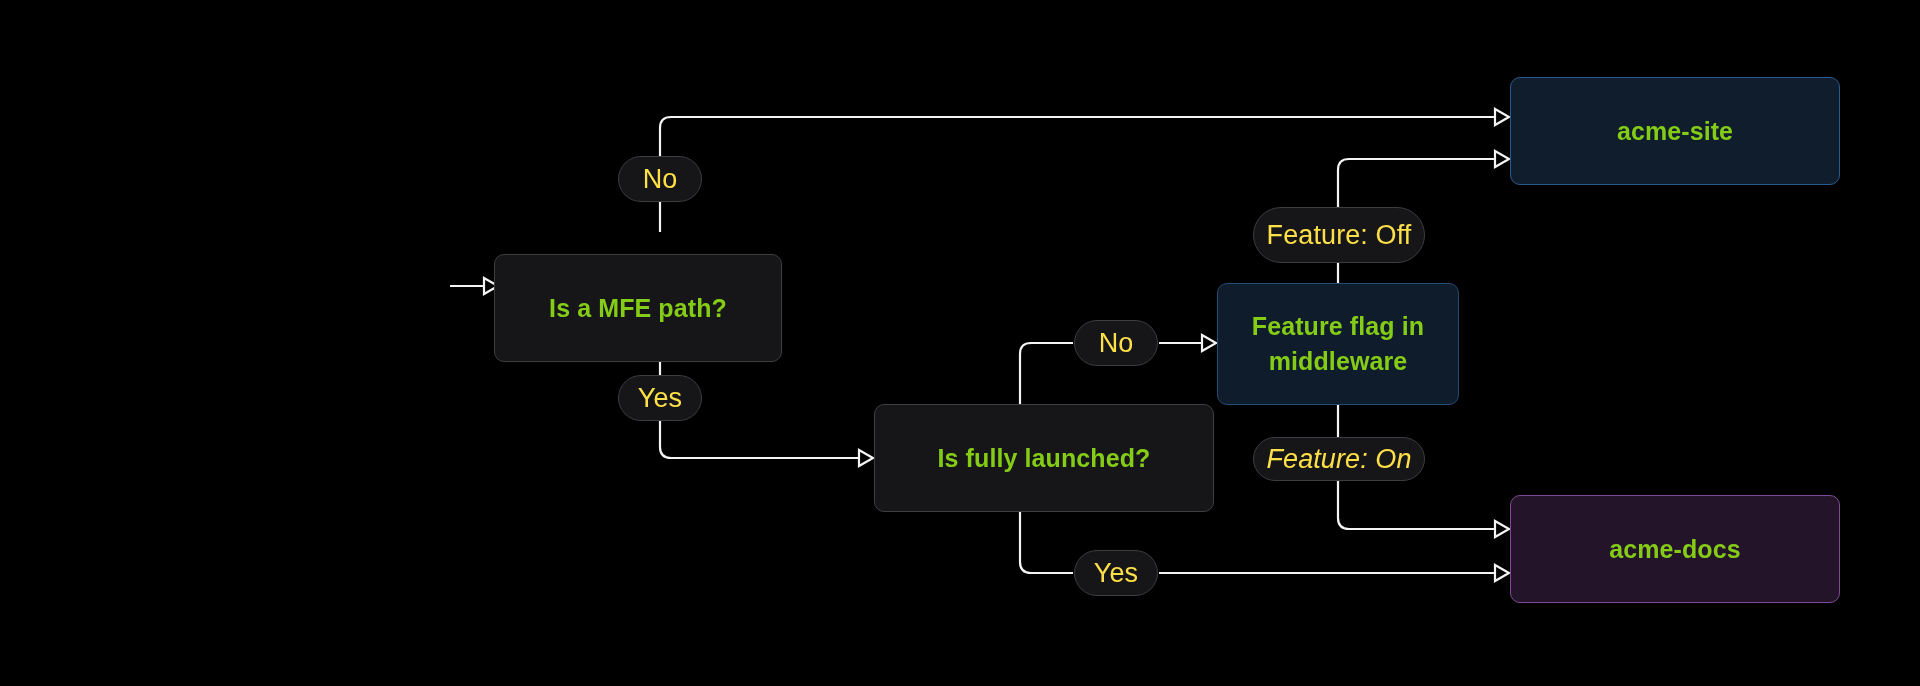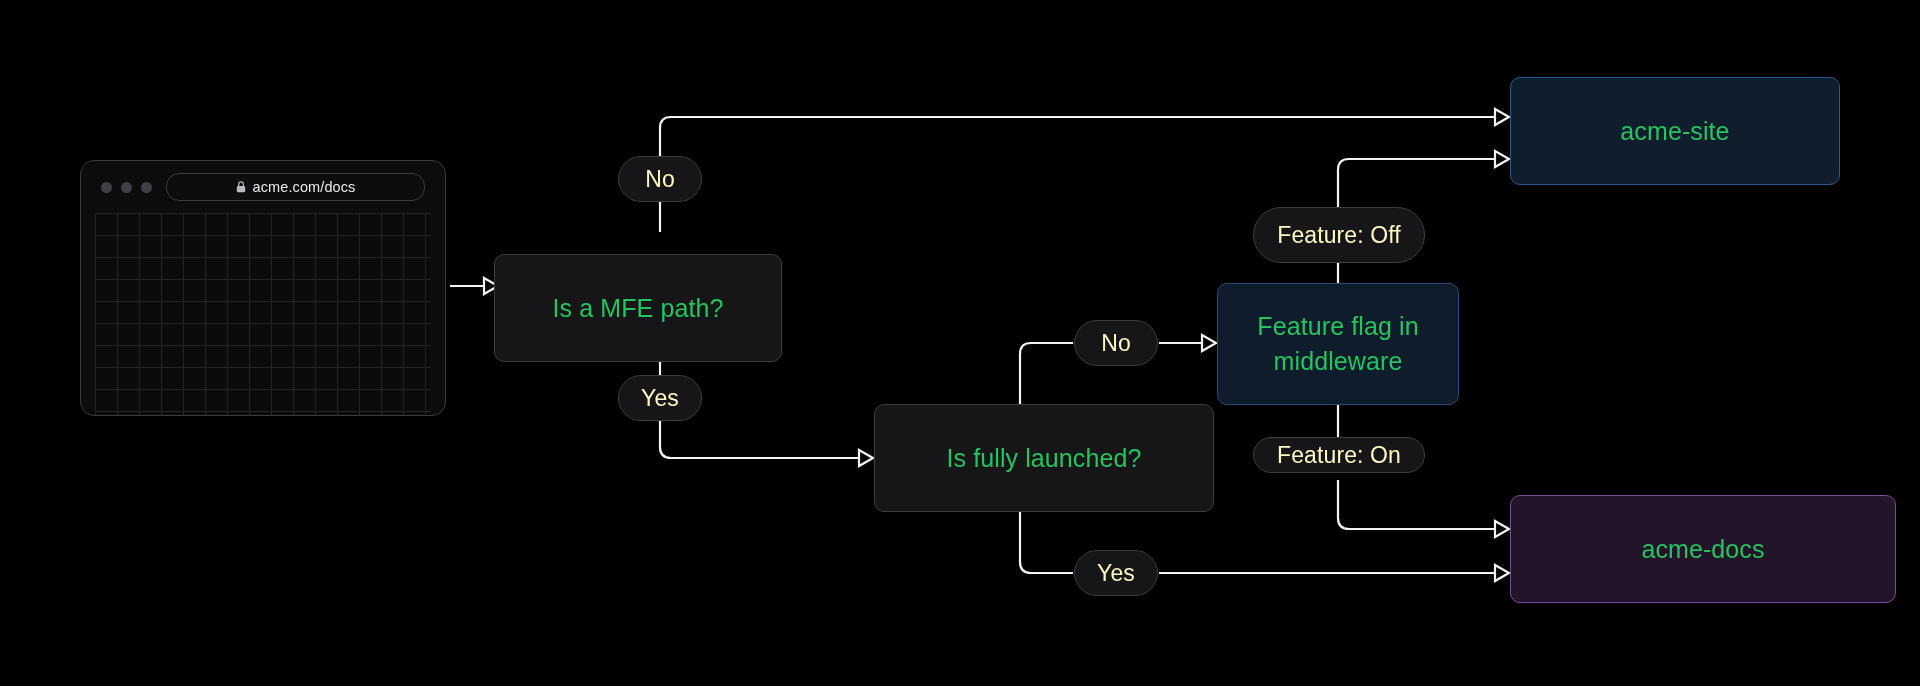--- a/index.html
+++ b/index.html
@@ -113,25 +113,26 @@
 
   
   .node {
     position: absolute;
     box-sizing: border-box;
     display: flex;
     align-items: center;
     justify-content: center;
     text-align: center;
     border-radius: 10px;
-    color: #22c55e;
+    color: #84cc16;
     font-size: 25px;
     line-height: 1.38;
     letter-spacing: .1px;
     padding: 6px 16px;
+    font-weight: bold;
   }
   .node.decision {
     background: #161618;
     border: 1.4px solid #3d3d42;
   }
   .node.terminal-site {
     background: #101d2d;
     border: 1.6px solid #2a5b8f;
   }
   .node.terminal-docs {
@@ -146,22 +147,22 @@
   
   .pill {
     position: absolute;
     box-sizing: border-box;
     display: flex;
     align-items: center;
     justify-content: center;
     background: #161618;
     border: 1.3px solid #3d3d42;
     border-radius: 999px;
-    color: #fef9c3;
-    font-size: 23px;
+    color: #fde047;
+    font-size: 27px;
     letter-spacing: .1px;
     white-space: nowrap;
     padding: 0 14px;
   }
 </style>
 </head>
 <body>
 
 <div id="canvas">
 
@@ -220,56 +221,39 @@
     <g>
       <path d="M 1020 512 L 1020 562 Q 1020 573 1031 573 L 1073 573"></path>
     </g>
 
     <g>
       <path d="M 1159 573 L 1495 573"></path>
       <polygon class="arrowhead" points="1495,565 1509,573 1495,581"></polygon>
     </g>
   </svg>
 
-  <div class="browser">
-    <div class="browser-bar">
-      <div class="dots">
-        <span class="dot"></span>
-        <span class="dot"></span>
-        <span class="dot"></span>
-      </div>
-      <div class="urlbar">
-        <svg class="lock-icon" viewBox="0 0 10 12">
-          <rect x="0.8" y="5" width="8.4" height="6.3" rx="1.4" fill="#b9b9bf"></rect>
-          <path d="M 2.7 5 V 3.2 a 2.3 2.3 0 0 1 4.6 0 V 5" fill="none" stroke="#b9b9bf" stroke-width="1.25"></path>
-        </svg>
-        <span class="url-text">acme.com/docs</span>
-      </div>
-    </div>
-    <div class="browser-canvas"></div>
-  </div>
 
   <div class="node decision" style="left:494px; top:232px; width:288px; height:108px;margin-top:22px;">
     <span>Is a MFE path?</span>
   </div>
 
   <div class="node decision" style="left:874px; top:404px; width:340px; height:108px;">
     <span>Is fully launched?</span>
   </div>
 
   <div class="node process" style="left:1217px; top:283px; width:242px; height:122px; flex-direction:column; line-height:1.42;justify-content:center;">
     <span>Feature flag in</span>
     <span>middleware</span>
   </div>
 
   <div class="node terminal-site" style="left:1510px; top:77px; width:330px; height:108px;">
     <span>acme-site</span>
   </div>
 
-  <div class="node terminal-docs" style="left:1510px; top:495px; width:386px; height:108px;justify-content:center;">
+  <div class="node terminal-docs" style="left:1510px; top:495px; width:330px; height:108px;justify-content:center;">
     <span>acme-docs</span>
   </div>
 
   <div class="pill" style="left:618px; top:156px; width:84px; height:46px;">
     <span>No</span>
   </div>
 
   <div class="pill" style="left:618px; top:375px; width:84px; height:46px;">
     <span>Yes</span>
   </div>
@@ -279,17 +263,17 @@
   </div>
 
   <div class="pill" style="left:1074px; top:550px; width:84px; height:46px;">
     <span>Yes</span>
   </div>
 
   <div class="pill" style="left:1253px; top:207px; width:172px; height:56px;">
     <span>Feature: Off</span>
   </div>
 
-  <div class="pill" style="left:1253px; top:437px; width:172px; height:36px;">
+  <div class="pill" style="left:1253px; top:437px; width:172px; height:44px;font-style:italic;">
     <span>Feature: On</span>
   </div>
 
 </div>
 
 </body></html>

